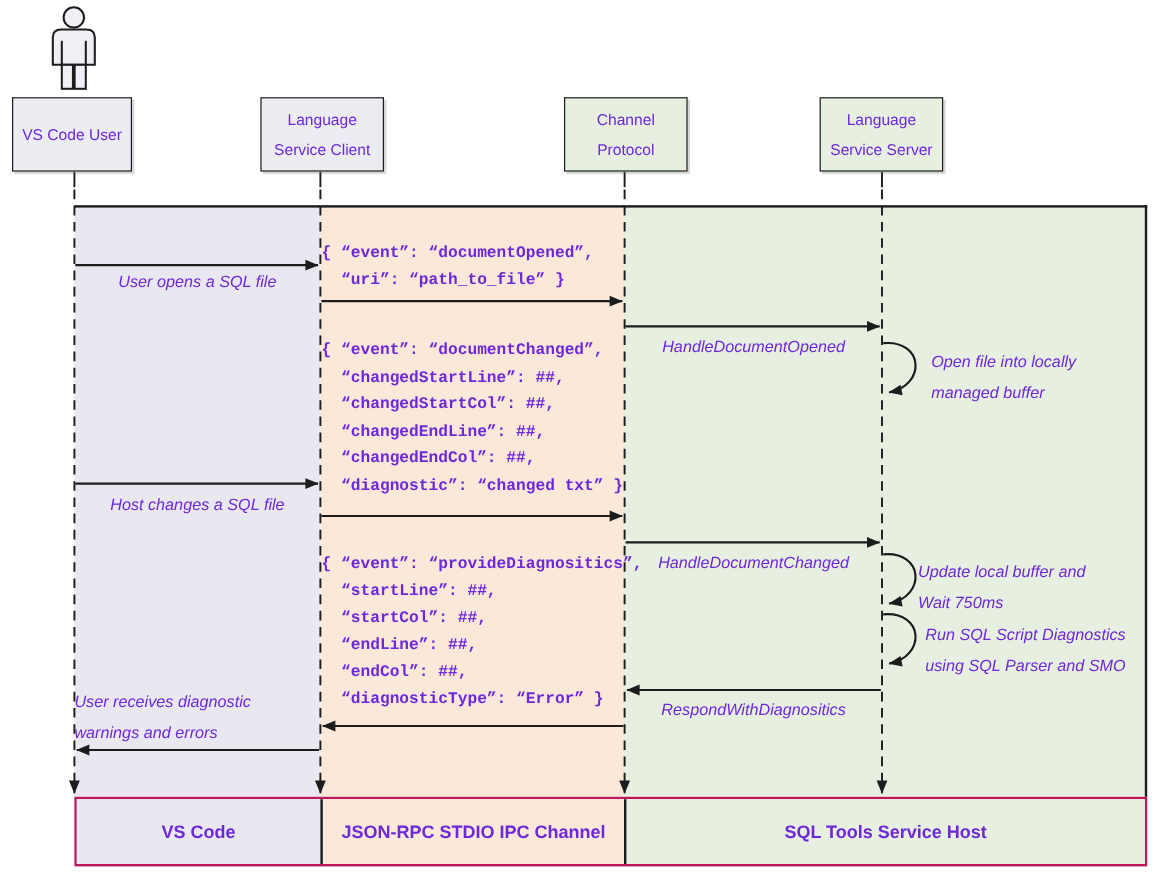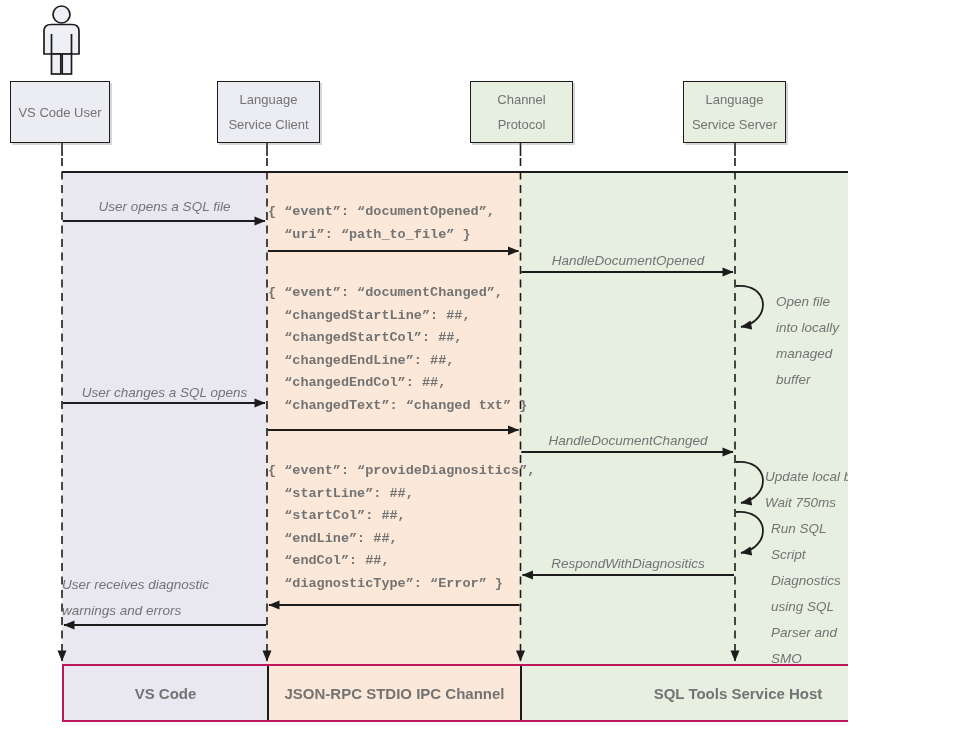--- a/index.html
+++ b/index.html
@@ -1,20 +1,20 @@
 <!DOCTYPE html>
 <html><head>
 <meta charset="utf-8">
 <style>
   * { box-sizing: border-box; margin: 0; padding: 0; }
   body { background: #ffffff; }
   .canvas {
-    position: relative; width: 848px; height: 732px;
+    position: relative; width: 962px; height: 732px;
     background: #ffffff; overflow: hidden;
-    font-family: "Liberation Sans", sans-serif; color: #737373; padding-left: 28px;
+    font-family: "Liberation Sans", sans-serif; color: #6d28d9; padding-left: 28px;
   }
   
   .lane { position: absolute; top: 171px; height: 493px; border-top: 2px solid #1c1c1c; z-index: 1; }
   .lane-user    { left: 62px;  width: 205px; background: #e9e8f1; }
   .lane-channel { left: 267px; width: 253px; background: #fbe8d9; }
   .lane-host    { left: 520px; width: 436px; background: #e7efe0; border-right: 2px solid #1c1c1c; }
   
   .hbox {
     position: absolute; top: 81px; height: 62px; z-index: 5;
     border: 1.6px solid #1c1c1c;
@@ -27,21 +27,21 @@
   .hbox-client   { left: 217px; width: 103px; background: #ececf3; }
   .hbox-protocol { left: 470px; width: 103px; background: #e7efe0; }
   .hbox-server   { left: 683px; width: 103px; background: #e7efe0; }
   
   svg.overlay { position: absolute; left: 0; top: 0; z-index: 3; pointer-events: none; }
   
   .msg {
     position: absolute; z-index: 4; font-style: italic; font-size: 13.5px;
     line-height: 16px; white-space: pre-line;
   }
-  .msg.center { text-align: center; }
+  .msg.center { text-align: center; margin-top: 28px; }
   .note {
     position: absolute; z-index: 4; font-style: italic; font-size: 13.5px;
     line-height: 26px; white-space: pre-line;
   }
   .note.center { }
   .json {
     position: absolute; z-index: 4; white-space: pre;
     font-family: "Liberation Mono", "DejaVu Sans Mono", monospace;
     font-size: 13.5px; font-weight: bold; line-height: 22.5px;
   }
@@ -144,23 +144,23 @@
   <div class="msg center" style="left:521px; top:253px; width:214px;">HandleDocumentOpened</div>
 
   <div class="note" style="left:776px; top:289px;">Open file into locally
 managed buffer</div>
 
   <div class="json" style="left:268px; top:282px;">{ “event”: “documentChanged”,
   “changedStartLine”: ##,
   “changedStartCol”: ##,
   “changedEndLine”: ##,
   “changedEndCol”: ##,
-  “changedText”: “changed txt” }</div>
+  “diagnostic”: “changed txt” }</div>
 
-  <div class="msg center" style="left:62px; top:385px; width:205px;">User changes a SQL opens</div>
+  <div class="msg center" style="left:62px; top:385px; width:205px;">Host changes a SQL file</div>
 
   <div class="msg center" style="left:521px; top:433px; width:214px;">HandleDocumentChanged</div>
 
   <div class="note center" style="left:765px; top:464px; width:190px;">Update local buffer and
 Wait 750ms</div>
 
   <div class="note" style="left:771px; top:516px;">Run SQL Script Diagnostics
 using SQL Parser and SMO</div>
 
   <div class="json" style="left:268px; top:460px;">{ “event”: “provideDiagnositics”,

